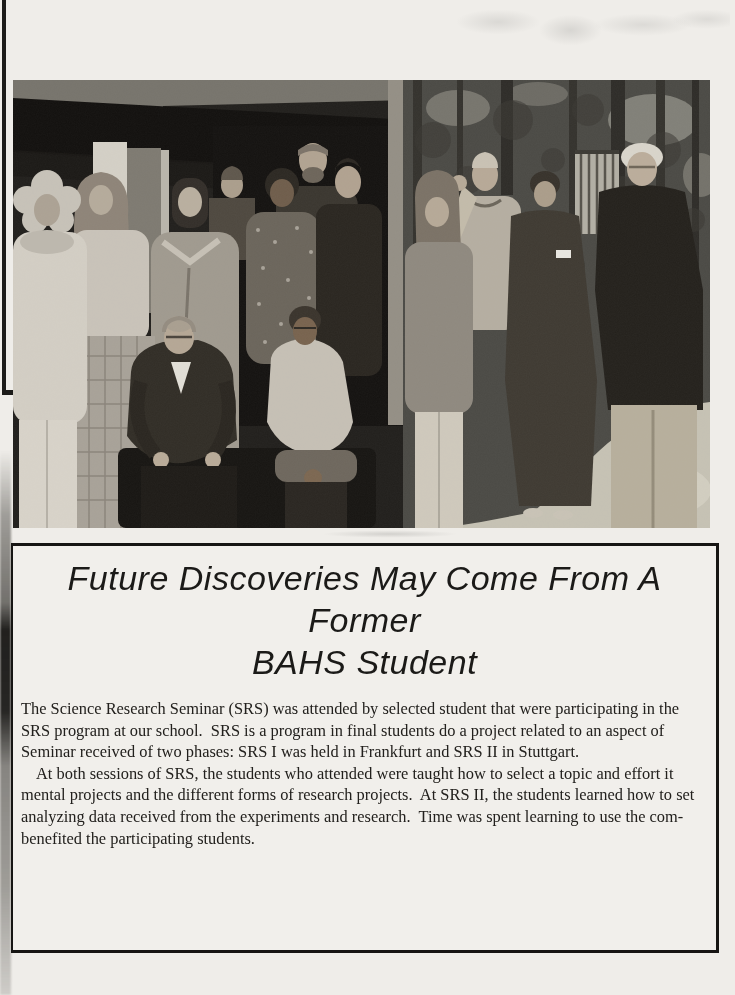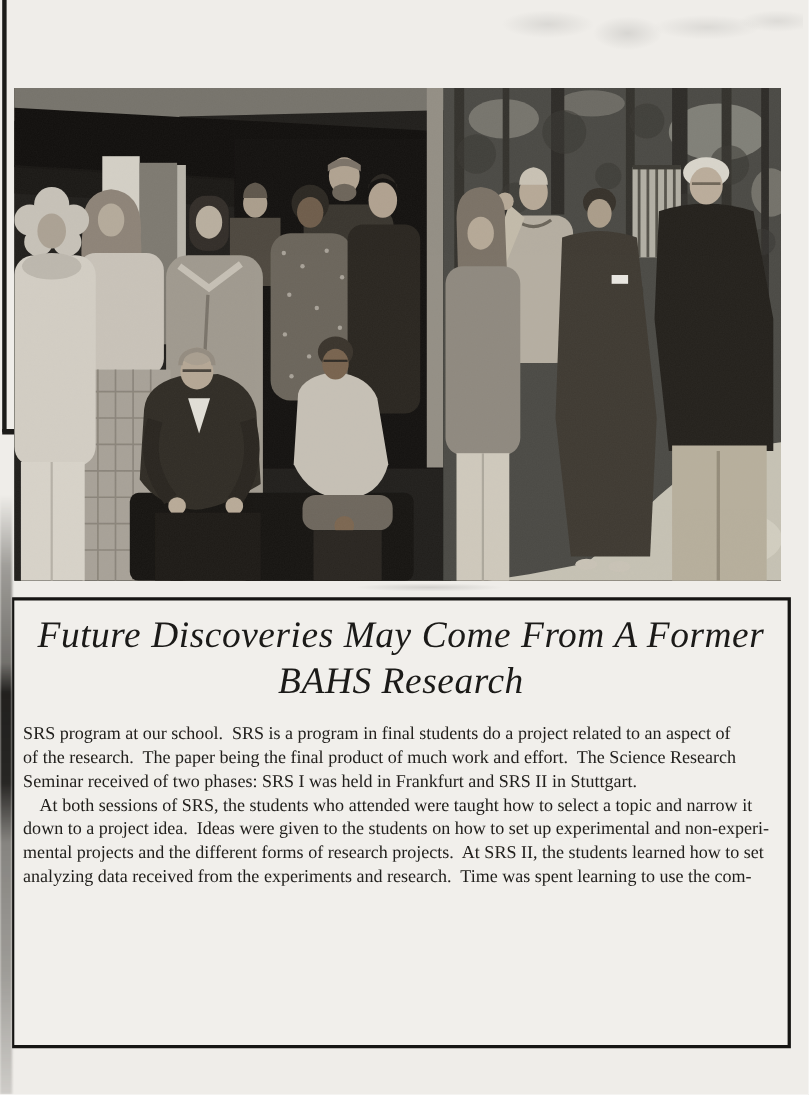--- a/index.html
+++ b/index.html
@@ -58,21 +58,21 @@
     border-top:3px solid #161513;
     border-right:3px solid #161513;
     border-bottom:3px solid #161513;
     border-left:2px solid #161513;
     background:#f1efeb;
     overflow:hidden;
   }
   .article-title{
     margin-top:11px;
     text-align:center;
-    font-family:Liberation Serif, serif;
+    font-family:Liberation Sans, sans-serif;
     font-style:italic;
     font-weight:500;
     font-size:34px;
     line-height:42px;
     letter-spacing:.5px;
     color:#1b1a18;
   }
   .article-body{
     margin:15px 6px 0 8px;
     font-size:16.4px;
@@ -269,27 +269,27 @@
       <circle cx="300" cy="398" r="9" fill="#7c6751"></circle>
       <rect x="272" y="402" width="62" height="46" fill="#2a2621"></rect>
 
       <rect x="0" y="0" width="697" height="448" filter="url(#grain)" opacity="0.10"></rect>
     </svg>
   </div>
 
   <div class="article-box">
     <div class="article-title">
       <div>Future Discoveries May Come From A Former</div>
-      <div>BAHS Research</div>
+      <div>BAHS Student</div>
     </div>
     <div class="article-body">
+      <div class="bline">The Science Research Seminar (SRS) was attended by selected student that were participating in the</div>
       <div class="bline">SRS program at our school.  SRS is a program in final students do a project related to an aspect of</div>
-      <div class="bline">of the research.  The paper being the final product of much work and effort.  The Science Research</div>
       <div class="bline">Seminar received of two phases: SRS I was held in Frankfurt and SRS II in Stuttgart.</div>
-      <div class="bline indent">At both sessions of SRS, the students who attended were taught how to select a topic and narrow it</div>
-      <div class="bline">down to a project idea.  Ideas were given to the students on how to set up experimental and non-experi-</div>
+      <div class="bline indent">At both sessions of SRS, the students who attended were taught how to select a topic and effort it</div>
       <div class="bline">mental projects and the different forms of research projects.  At SRS II, the students learned how to set</div>
       <div class="bline">analyzing data received from the experiments and research.  Time was spent learning to use the com-</div>
+      <div class="bline">benefited the participating students.</div>
 
     </div>
   </div>
 
 </div>
 
 </body></html>

